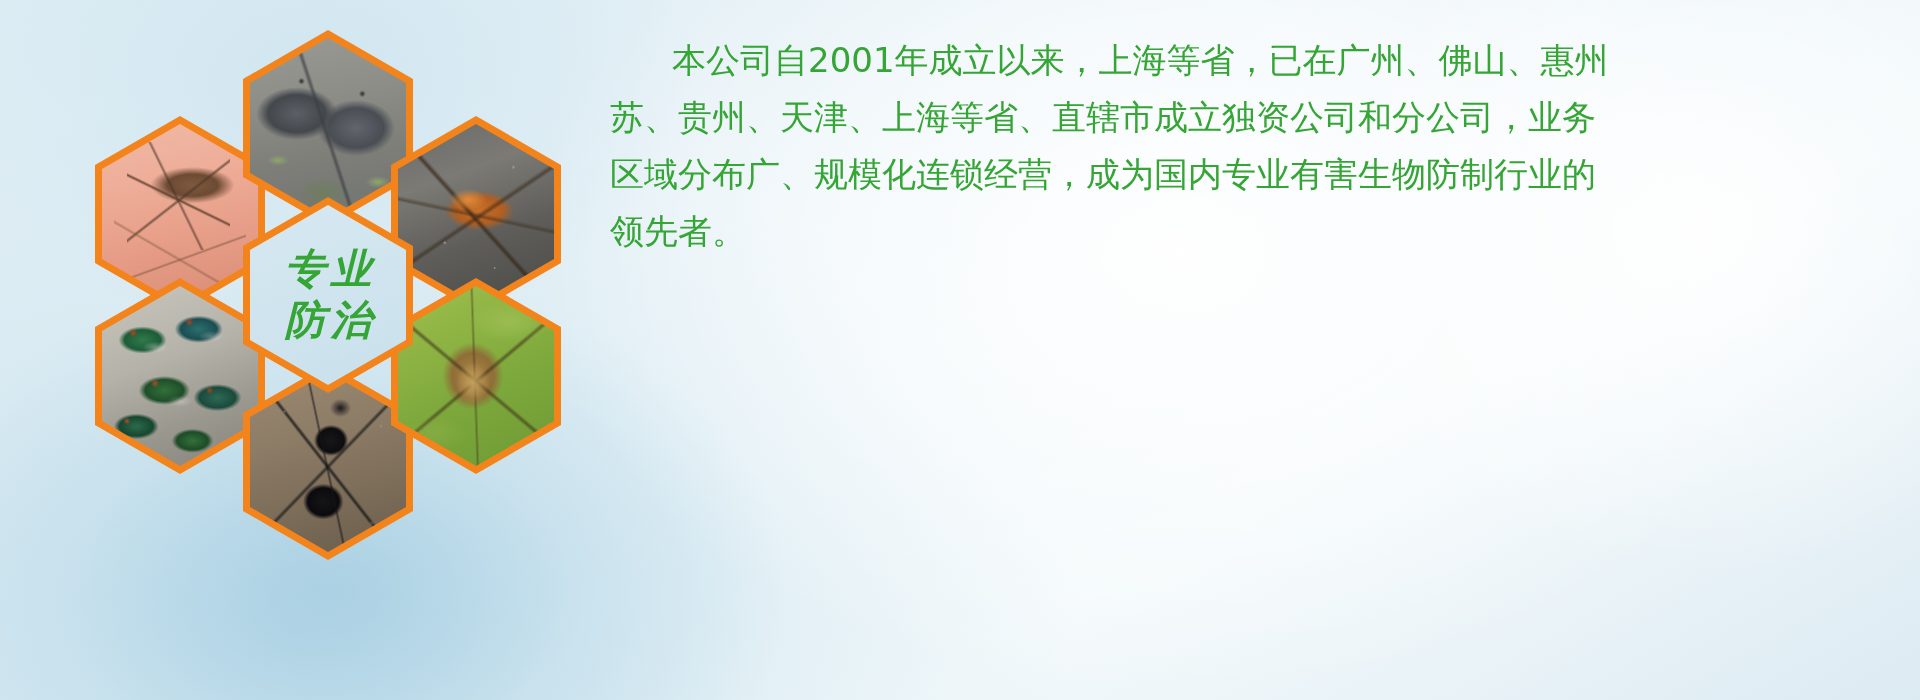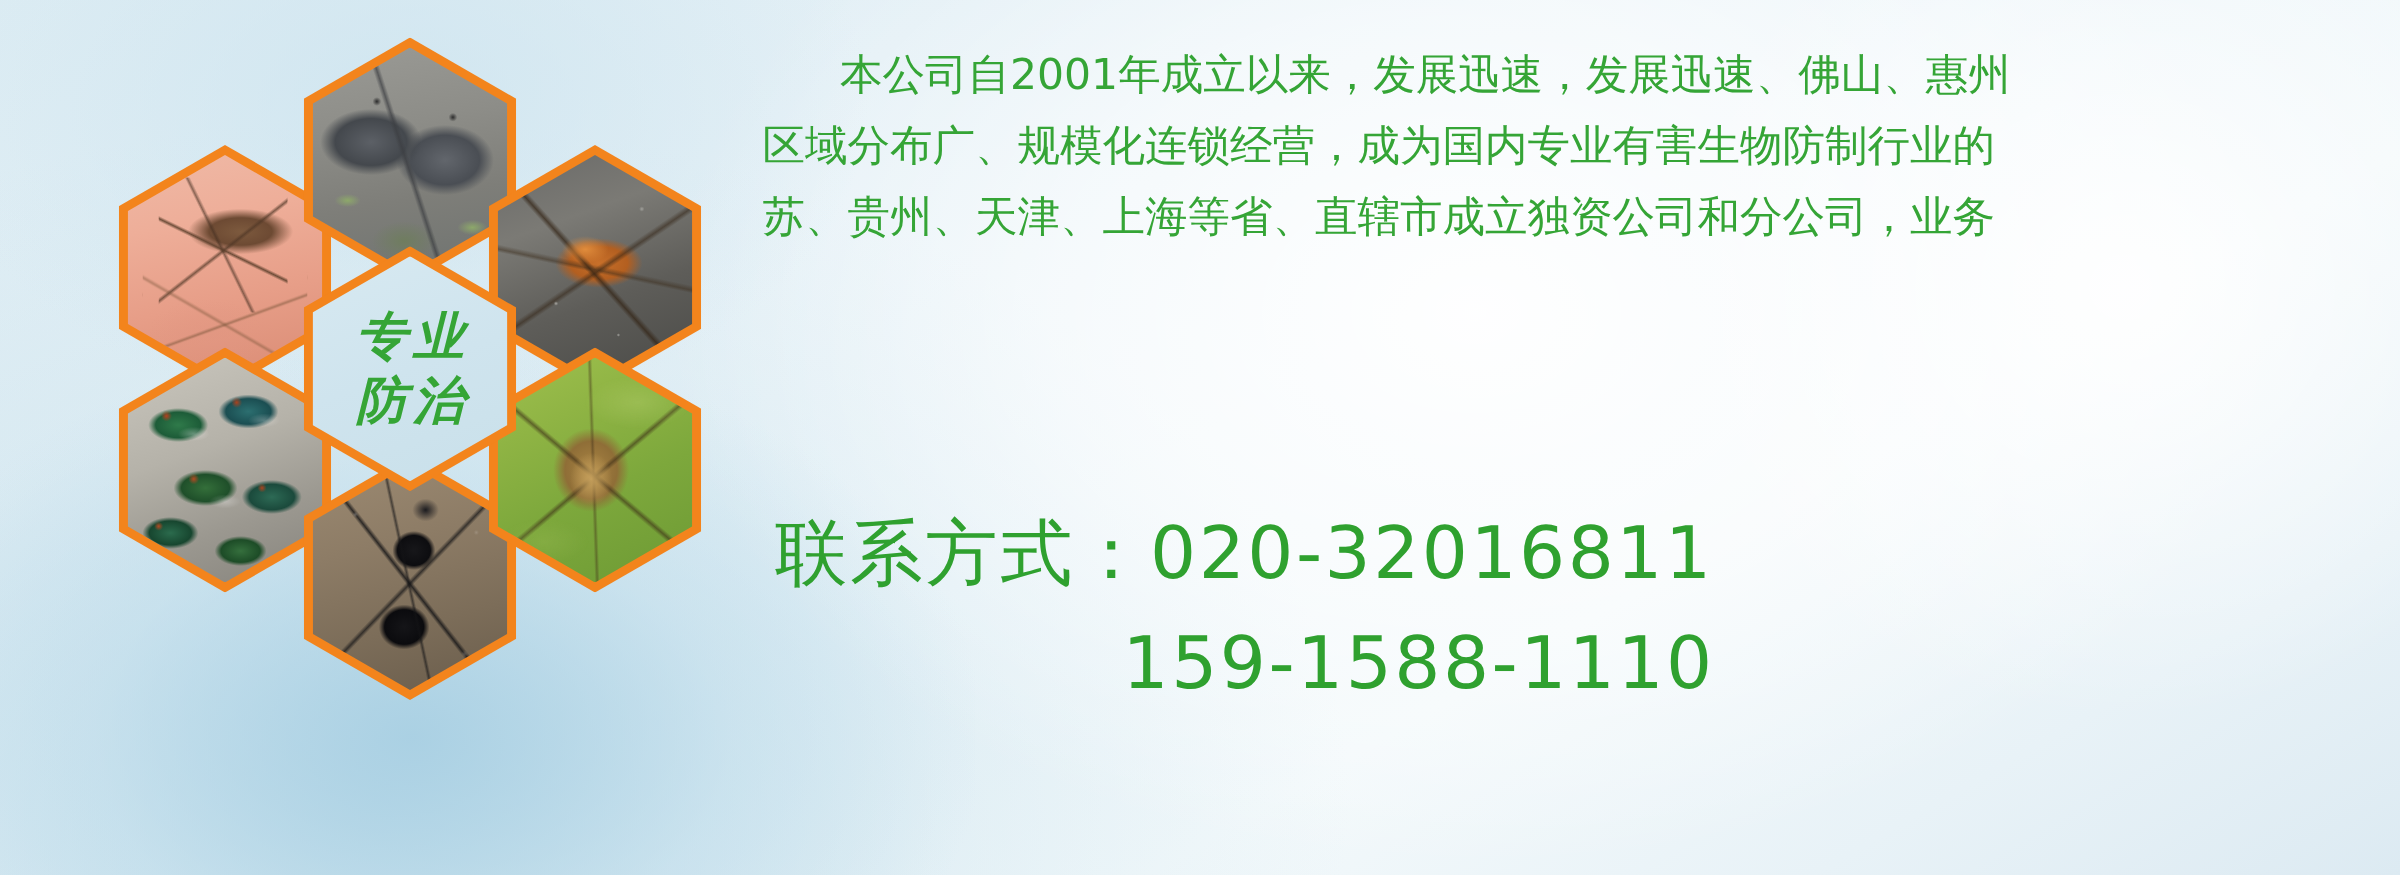--- a/index.html
+++ b/index.html
@@ -254,23 +254,20 @@
     <div class="hex hex-center" style="left:148px; top:189px;">
       <div class="hex-inner">
         <div class="hex-label">专业</div>
         <div class="hex-label">防治</div>
       </div>
     </div>
 
   </div>
 
   <div id="copy">
-    <div class="para-line first">本公司自2001年成立以来，发展迅速，发展迅速、佛山、惠州</div>
+    <div class="para-line first">本公司自2001年成立以来，上海等省，已在广州、佛山、惠州</div>
+    <div class="para-line">苏、贵州、天津、上海等省、直辖市成立独资公司和分公司，业务</div>
     <div class="para-line">区域分布广、规模化连锁经营，成为国内专业有害生物防制行业的</div>
-    <div class="para-line">苏、贵州、天津、上海等省、直辖市成立独资公司和分公司，业务</div>
+    <div class="para-line">领先者。</div>
   </div>
 
-  <div id="contact">
-    <div class="contact-line">联系方式：020-32016811</div>
-    <div class="contact-line second">159-1588-1110</div>
-  </div>
 
 </div>
 
 </body></html>

